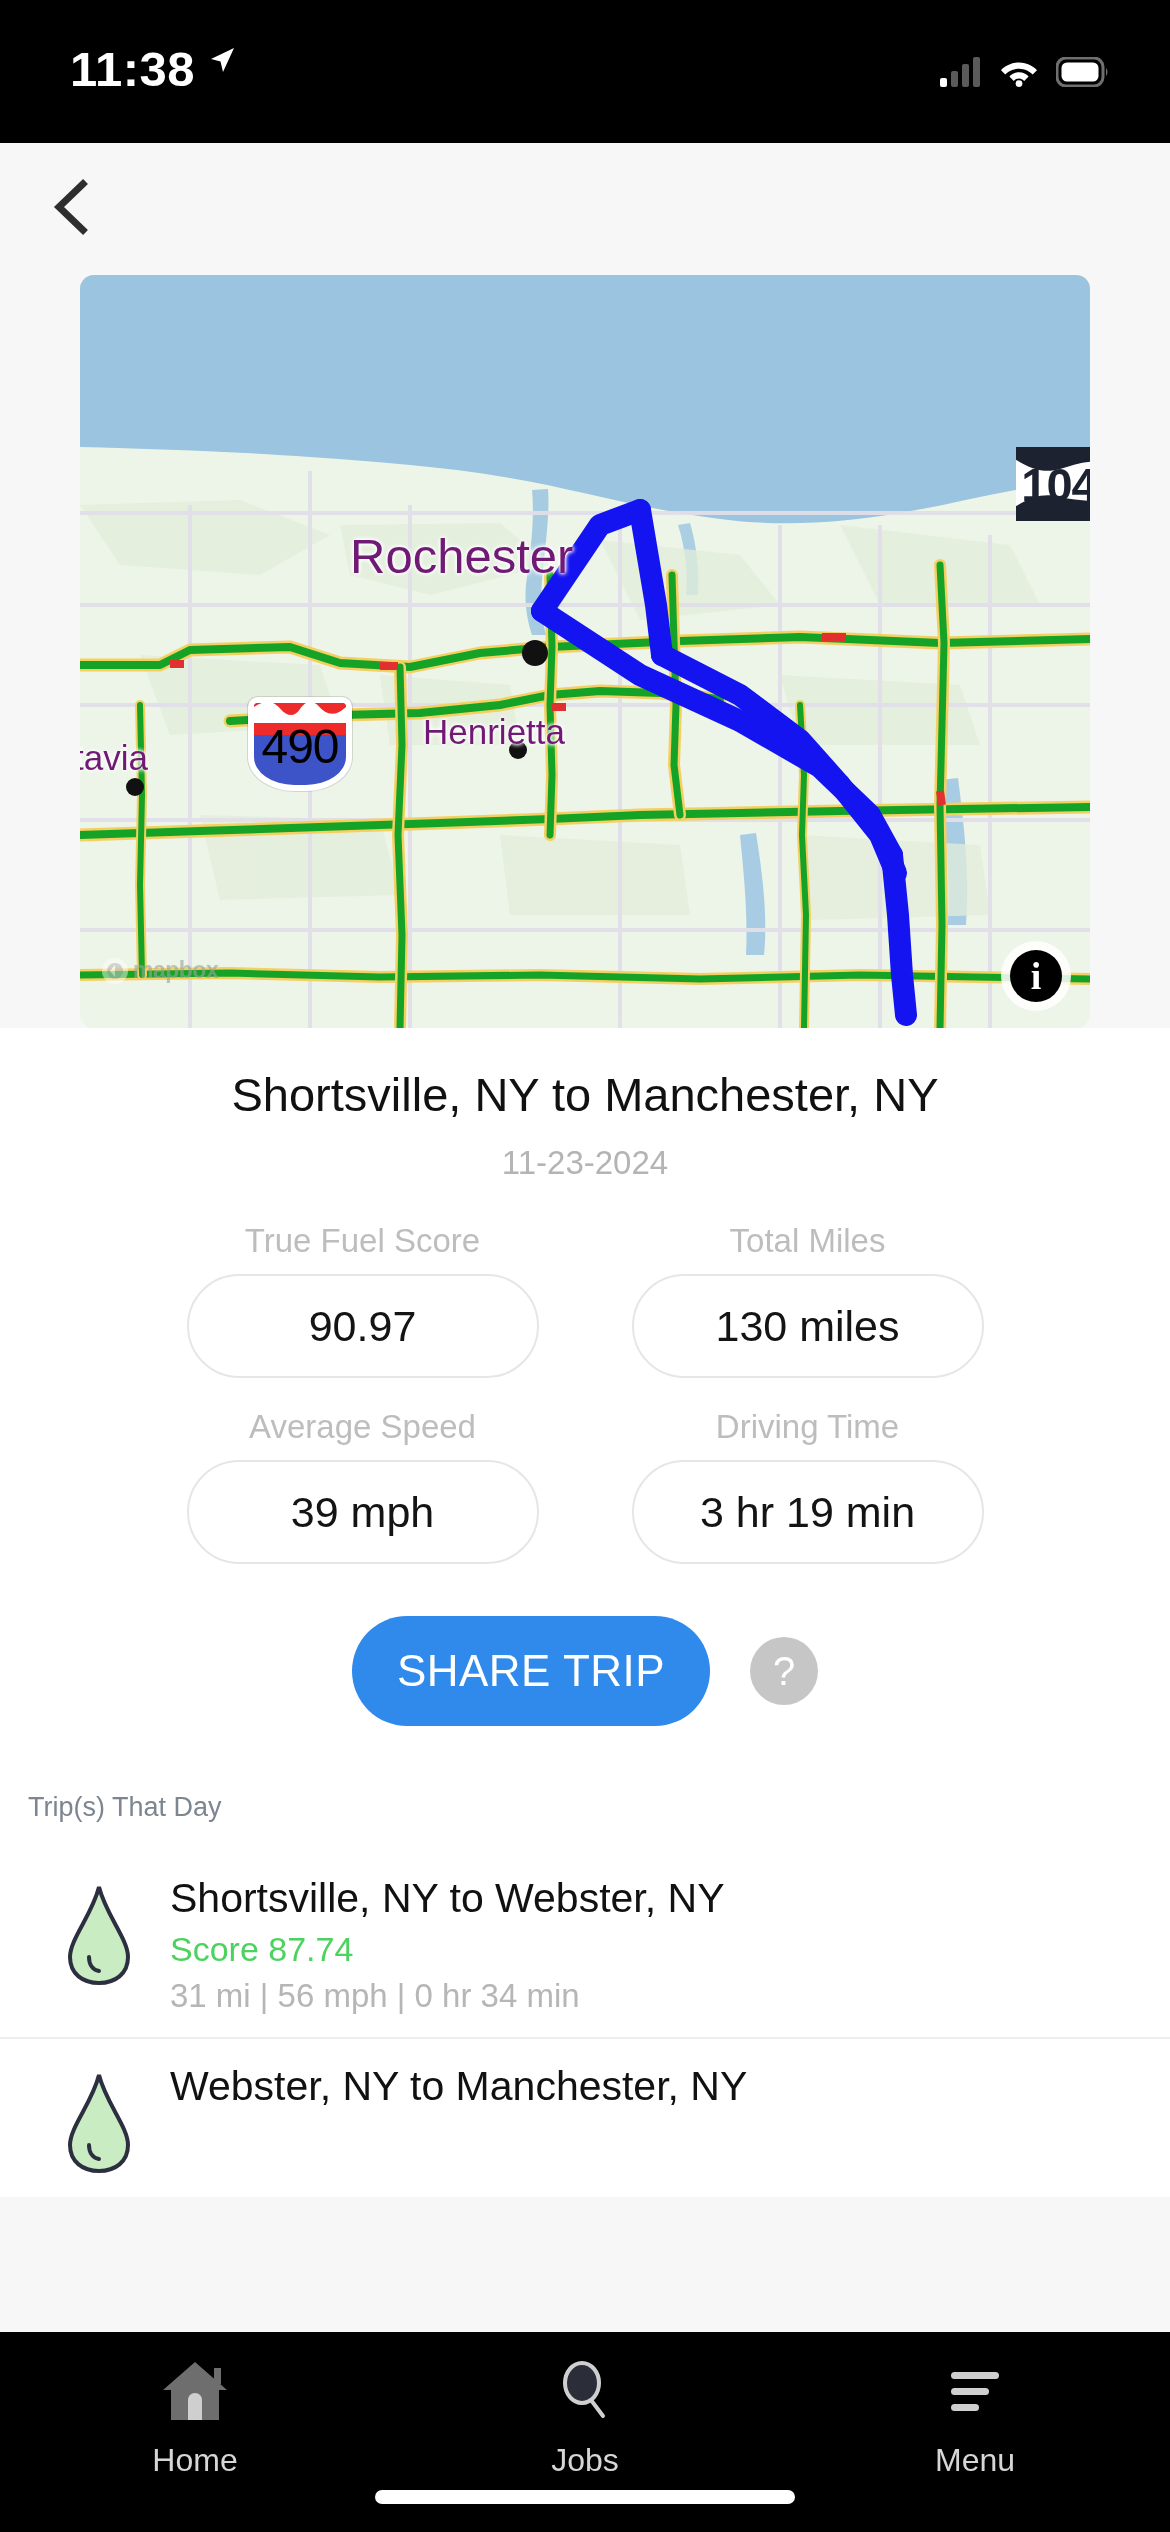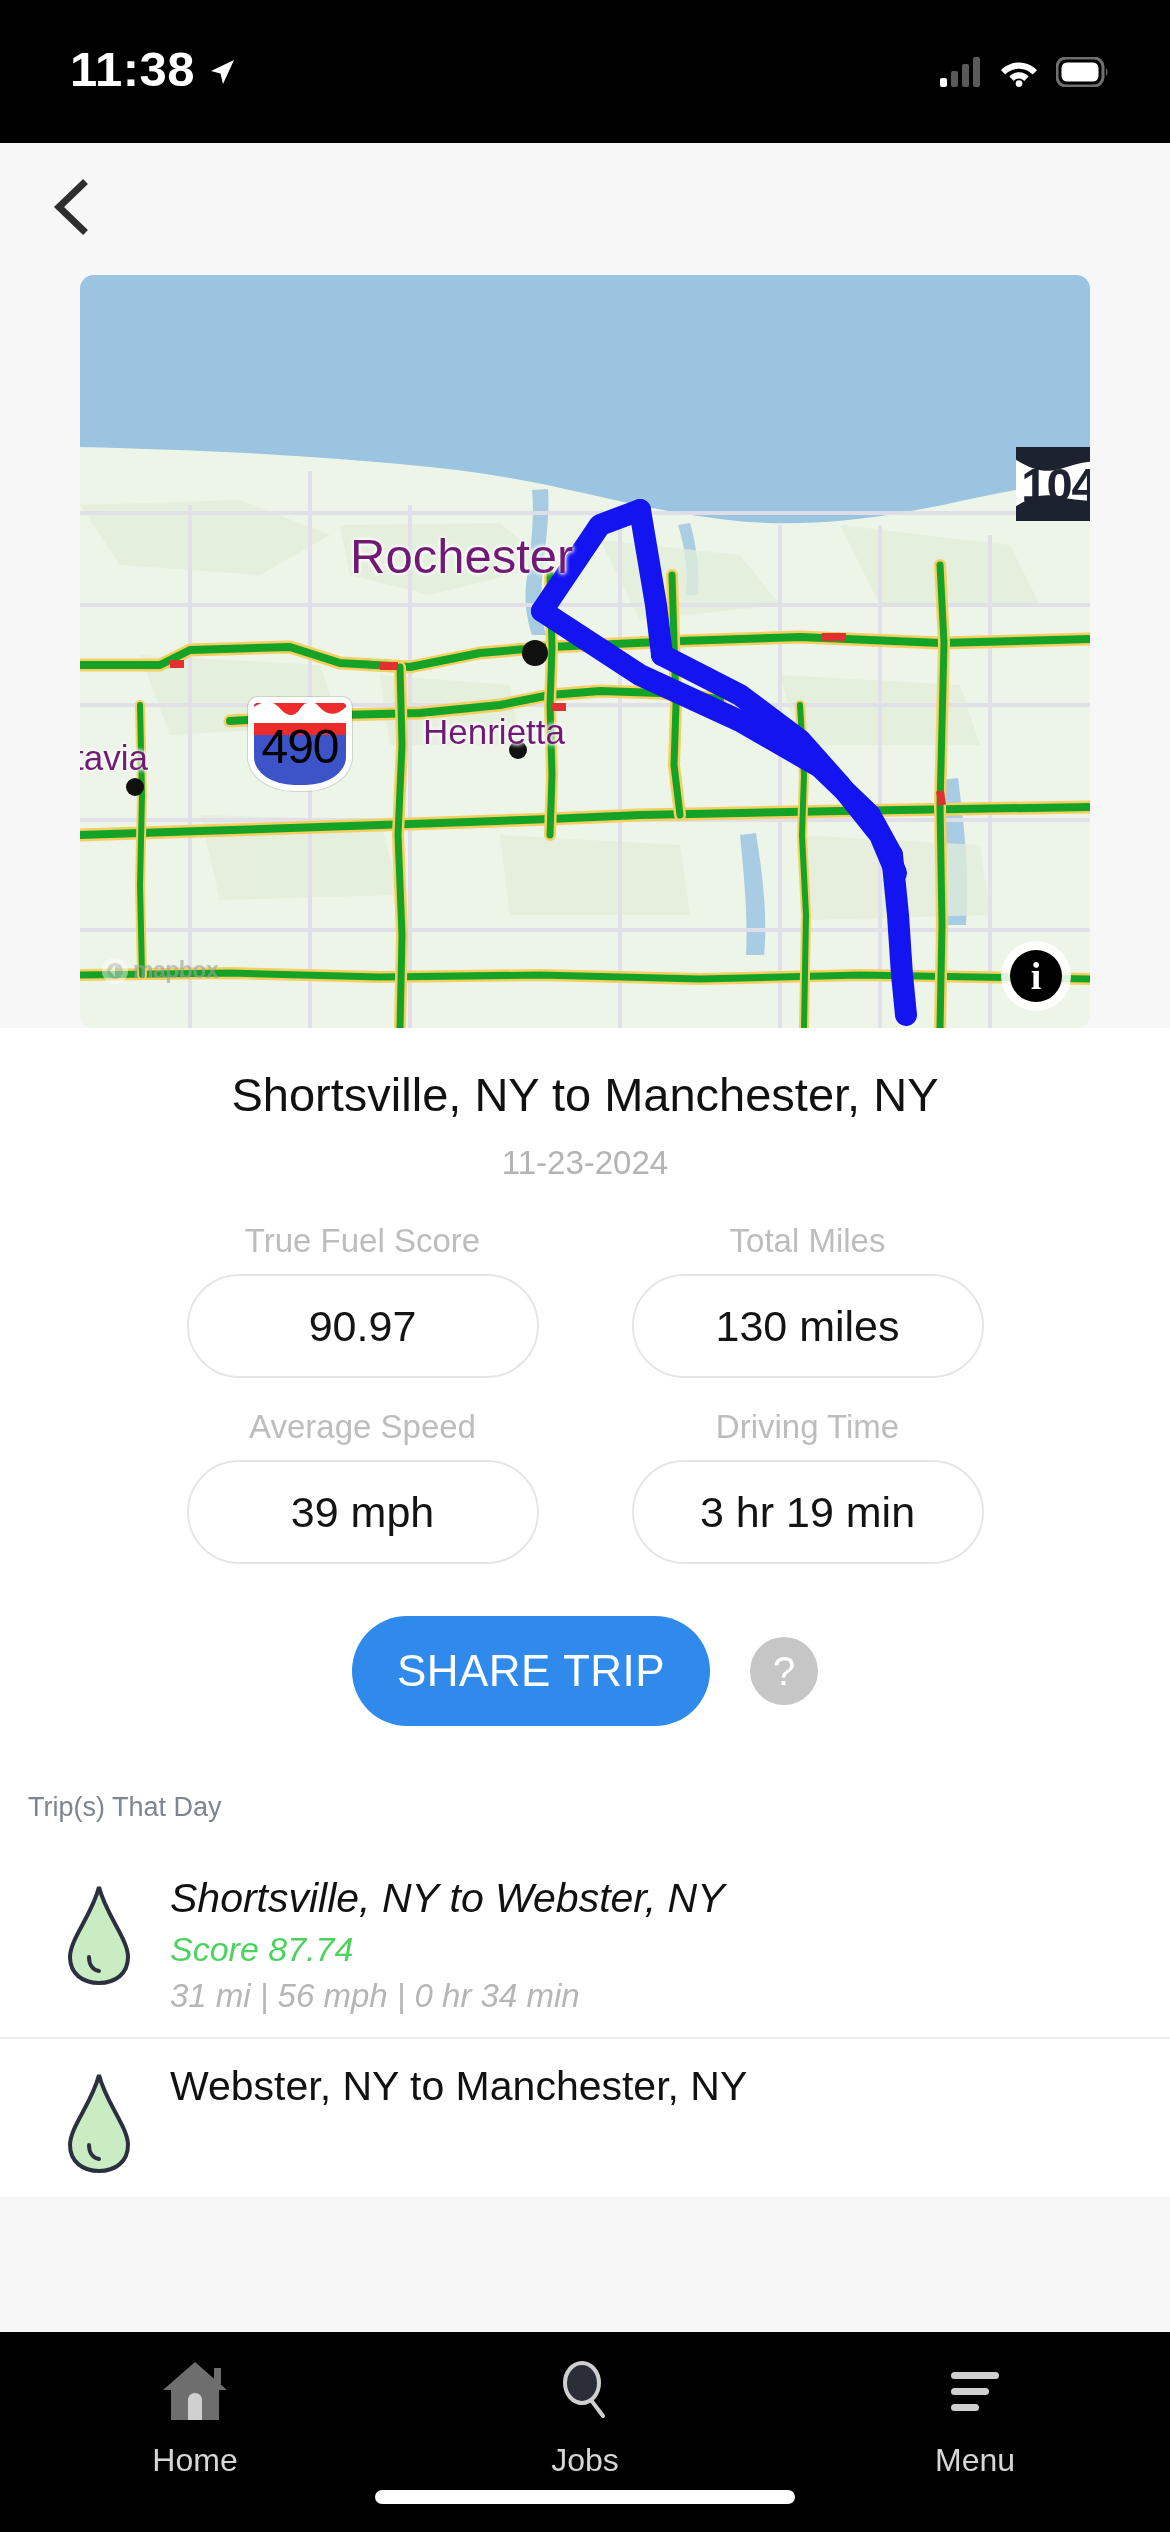--- a/index.html
+++ b/index.html
@@ -11,21 +11,21 @@
     position:relative;
   }
 
   
   .statusbar{
     height:143px; background:#000; color:#fff;
     display:flex; align-items:center; justify-content:space-between;
     padding:0 62px 0 70px;
     position:relative;
   }
-  .sb-left{ display:flex; align-items:center; gap:12px; }
+  .sb-left{ display:flex; align-items:flex-start; gap:12px; }
   .sb-time{ font-size:49px; font-weight:600; letter-spacing:.5px; line-height:1; padding-bottom:4px;}
   .sb-loc{ width:30px; height:30px; display:block; }
   .sb-right{ display:flex; align-items:center; gap:16px; }
   .sb-right svg{ display:block; }
 
   
   .navbar{
     height:132px; background:#f7f7f7;
     display:flex; align-items:center; padding-left:38px;
   }
@@ -147,21 +147,21 @@
     margin-top:66px; padding:0 0 0 28px;
     font-size:27px; color:#7c8590;
   }
 
   .trip-list{ margin-top:28px; }
   .trip-row{
     display:flex; align-items:flex-start; gap:34px;
     padding:24px 30px 22px 62px;
     border-top:2px solid #eceef0;
   }
-  .trip-row:first-child{ border-top:none;font-style:italic; }
+  .trip-row:first-child{ border-top:none; }
   .drop-icon{ flex:0 0 auto; width:74px; height:104px; margin-top:8px;}
   .trip-info{ flex:1 1 auto; min-width:0; }
   .trip-name{ font-size:41px; color:#111; line-height:1.15; }
   .trip-score{ font-size:34px; color:#4cd25f; margin-top:8px; }
   .trip-meta{ font-size:33px; color:#b6b6b6; margin-top:8px; }
 
   
   .tabbar{
     position:absolute; left:0; bottom:0; width:1170px; height:200px;
     background:#000;

